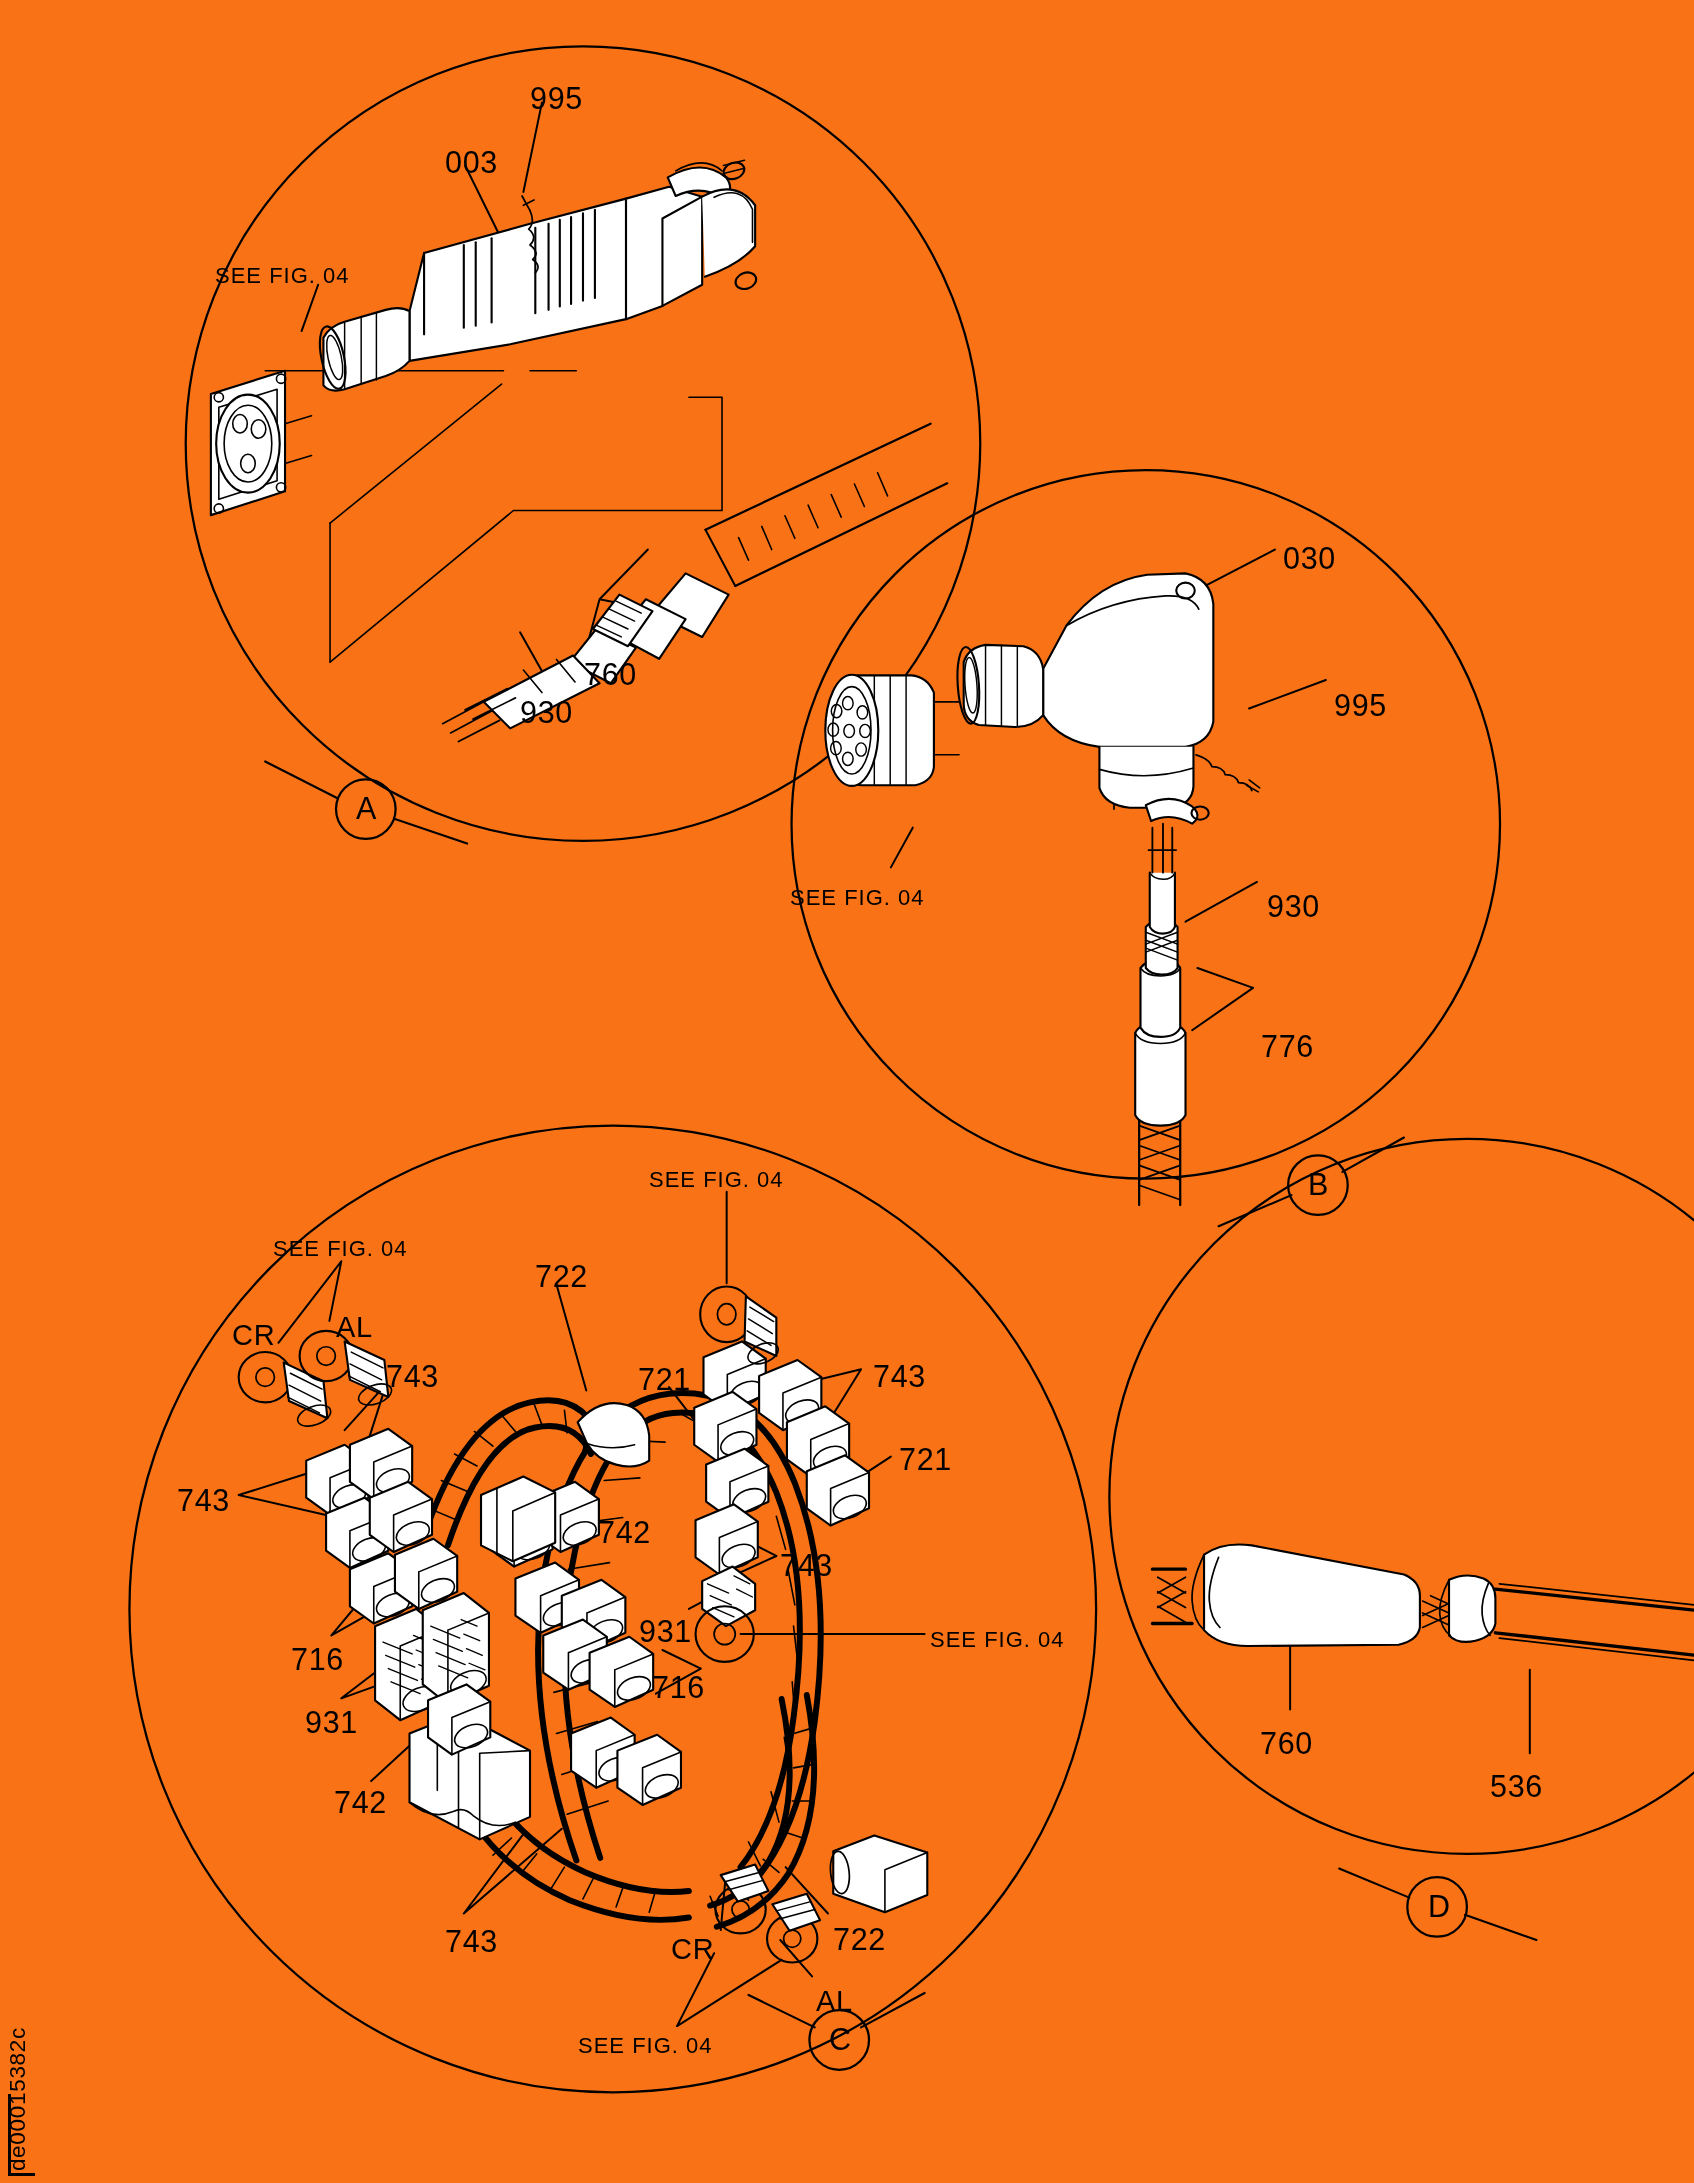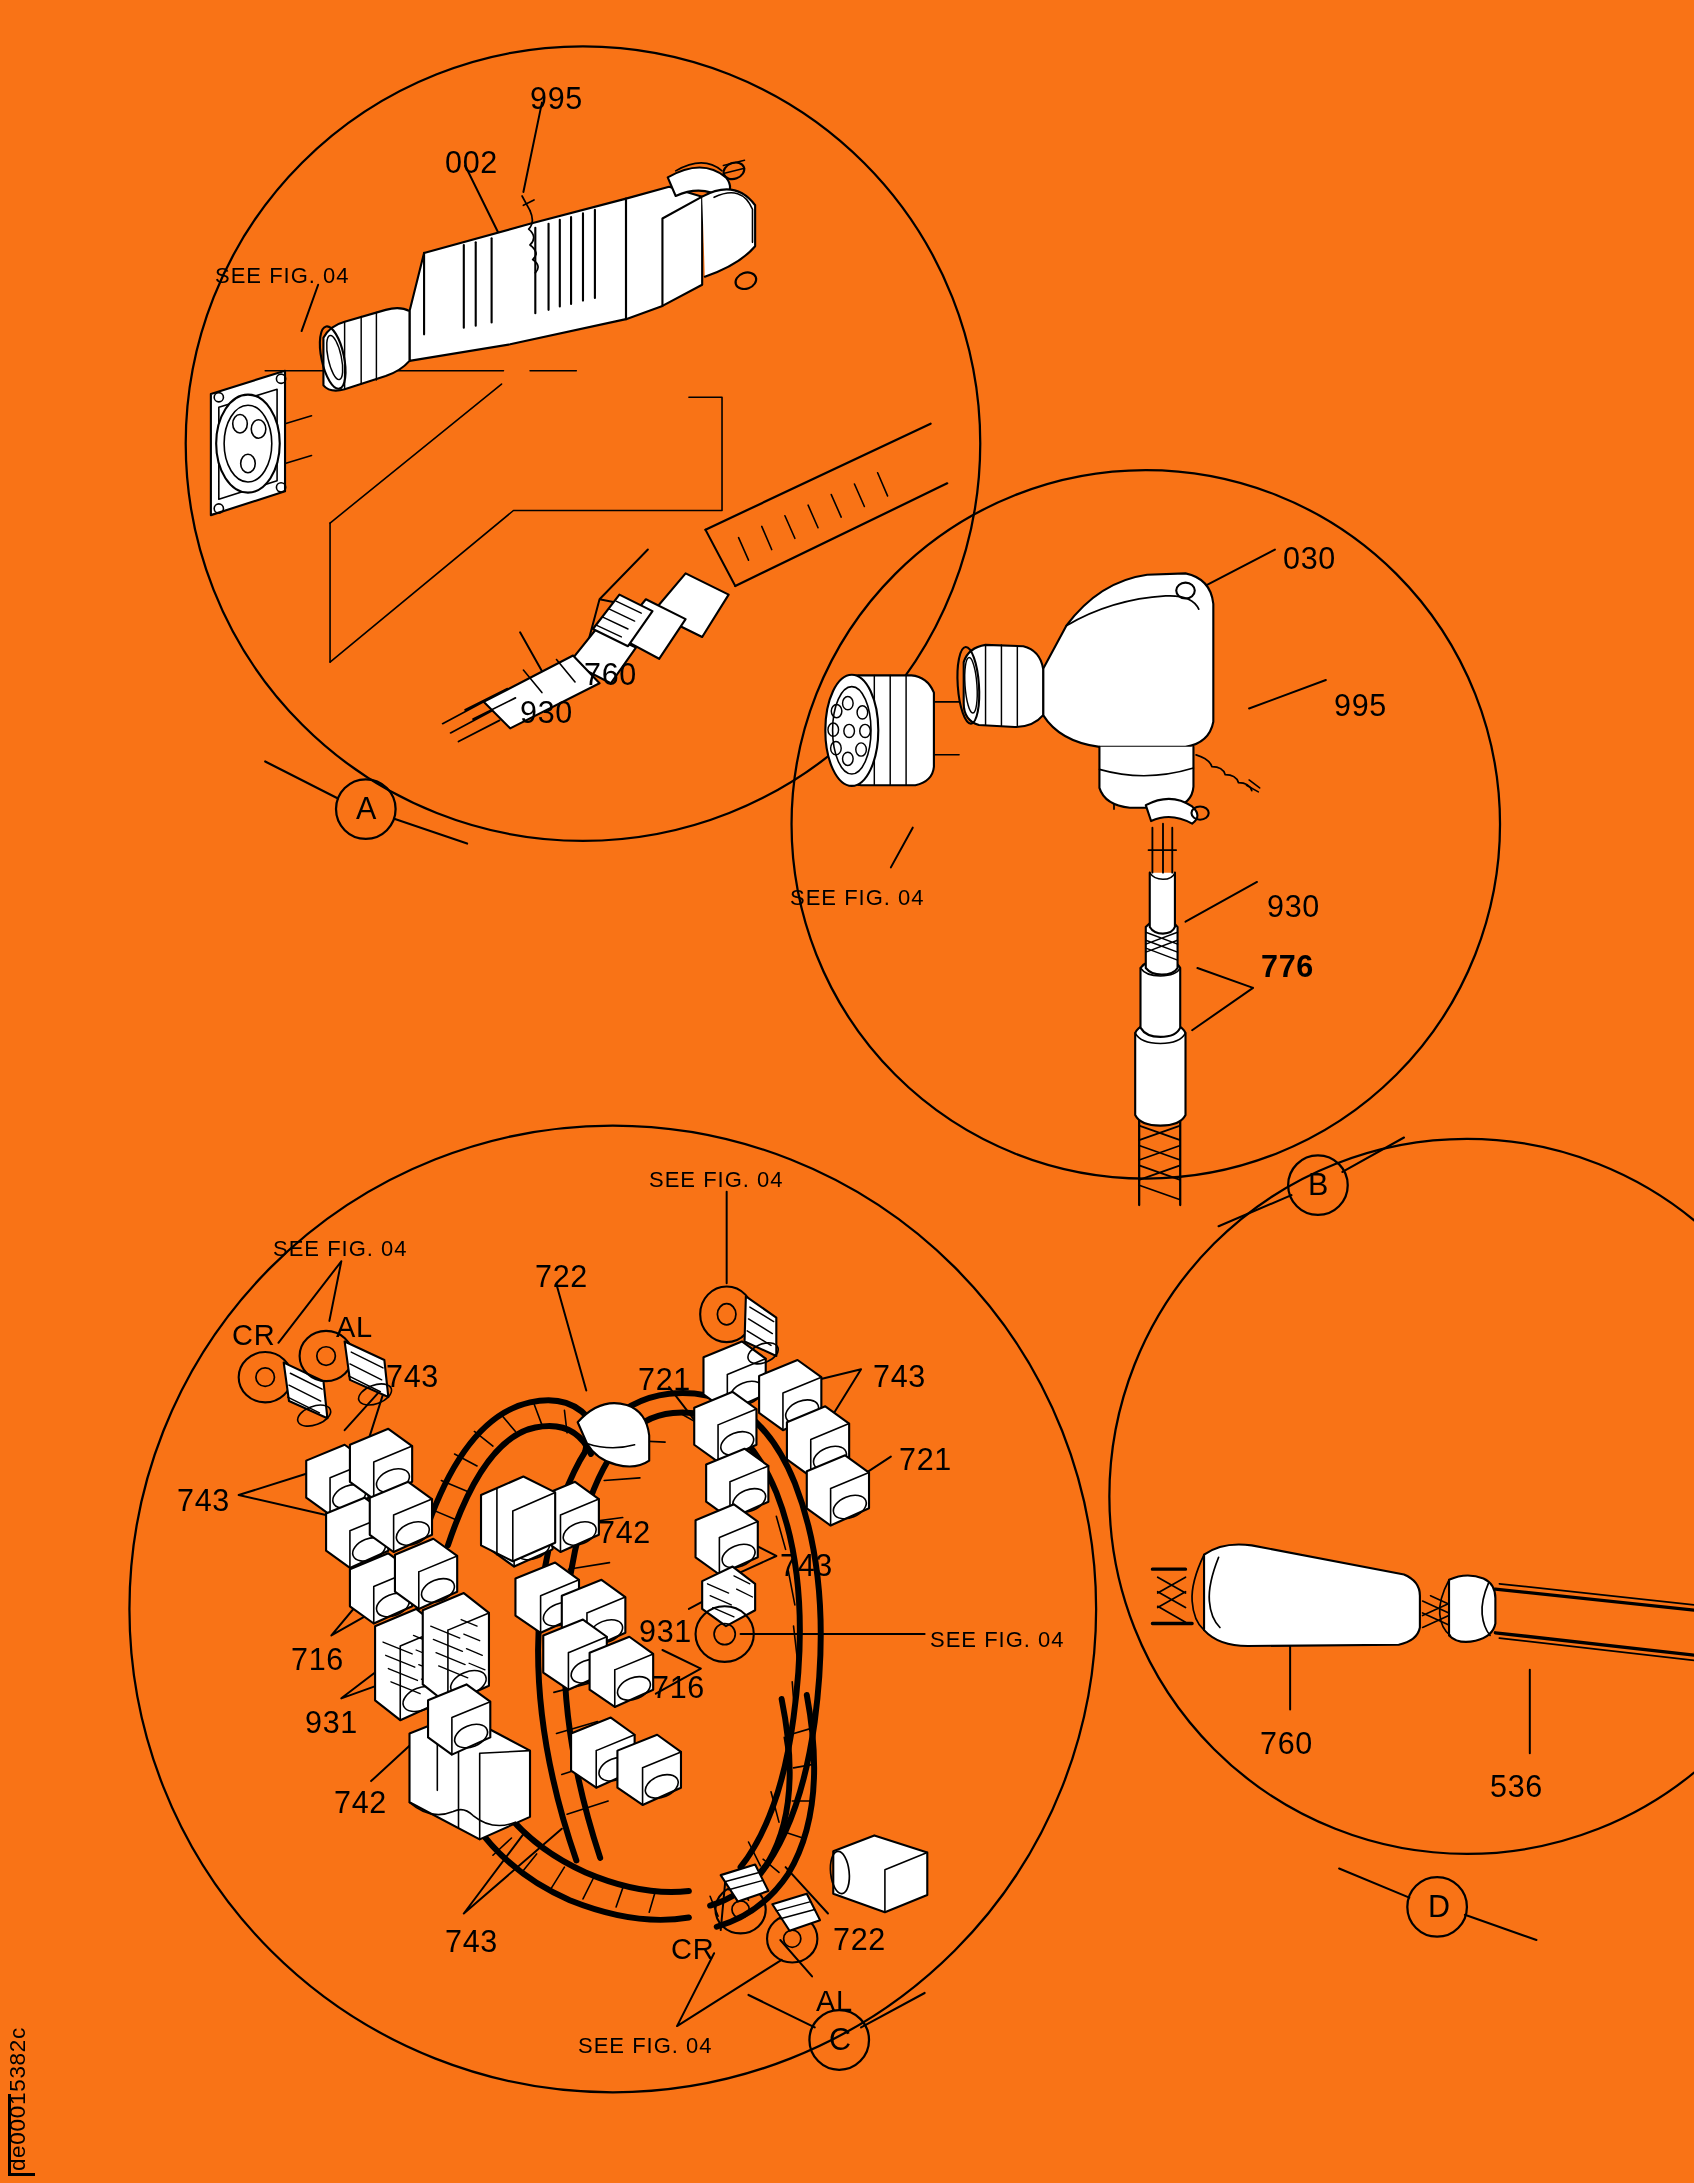--- a/index.html
+++ b/index.html
@@ -592,30 +592,30 @@
 
         <path d="M2258 2400 L2560 2432 M2258 2466 L2560 2500" stroke-width="5"></path>
         <path d="M2264 2392 L2560 2424" stroke-width="2.6"></path>
         <path d="M2264 2474 L2560 2508" stroke-width="2.6"></path>
       </g>
 
     </g>
   </svg>
 
   <div class="lbl num" style="left:530px;  top:83px;">995</div>
-  <div class="lbl num" style="left:445px;  top:147px;">002</div>
+  <div class="lbl num" style="left:445px;  top:147px;">003</div>
   <div class="lbl see" style="left:215px;  top:265px;">SEE FIG. 04</div>
   <div class="lbl num" style="left:584px;  top:659px;">760</div>
   <div class="lbl num" style="left:520px;  top:697px;">930</div>
 
   <div class="lbl num" style="left:1283px; top:543px;">030</div>
   <div class="lbl num" style="left:1334px; top:690px;">995</div>
   <div class="lbl see" style="left:790px; top:887px;">SEE FIG. 04</div>
   <div class="lbl num" style="left:1267px; top:891px;">930</div>
-  <div class="lbl num" style="left:1261px; top:951px;font-weight:bold;">776</div>
+  <div class="lbl num" style="left:1261px; top:1031px;">776</div>
 
   <div class="lbl see" style="left:649px;  top:1169px;">SEE FIG. 04</div>
   <div class="lbl see" style="left:273px;  top:1238px;">SEE FIG. 04</div>
   <div class="lbl num" style="left:535px;  top:1261px;">722</div>
   <div class="lbl tag" style="left:232px;  top:1321px;">CR</div>
   <div class="lbl tag" style="left:336px;  top:1313px;">AL</div>
   <div class="lbl num" style="left:386px;  top:1361px;">743</div>
   <div class="lbl num" style="left:638px;  top:1364px;">721</div>
   <div class="lbl num" style="left:873px; top:1361px;">743</div>
   <div class="lbl num" style="left:899px; top:1444px;">721</div>

